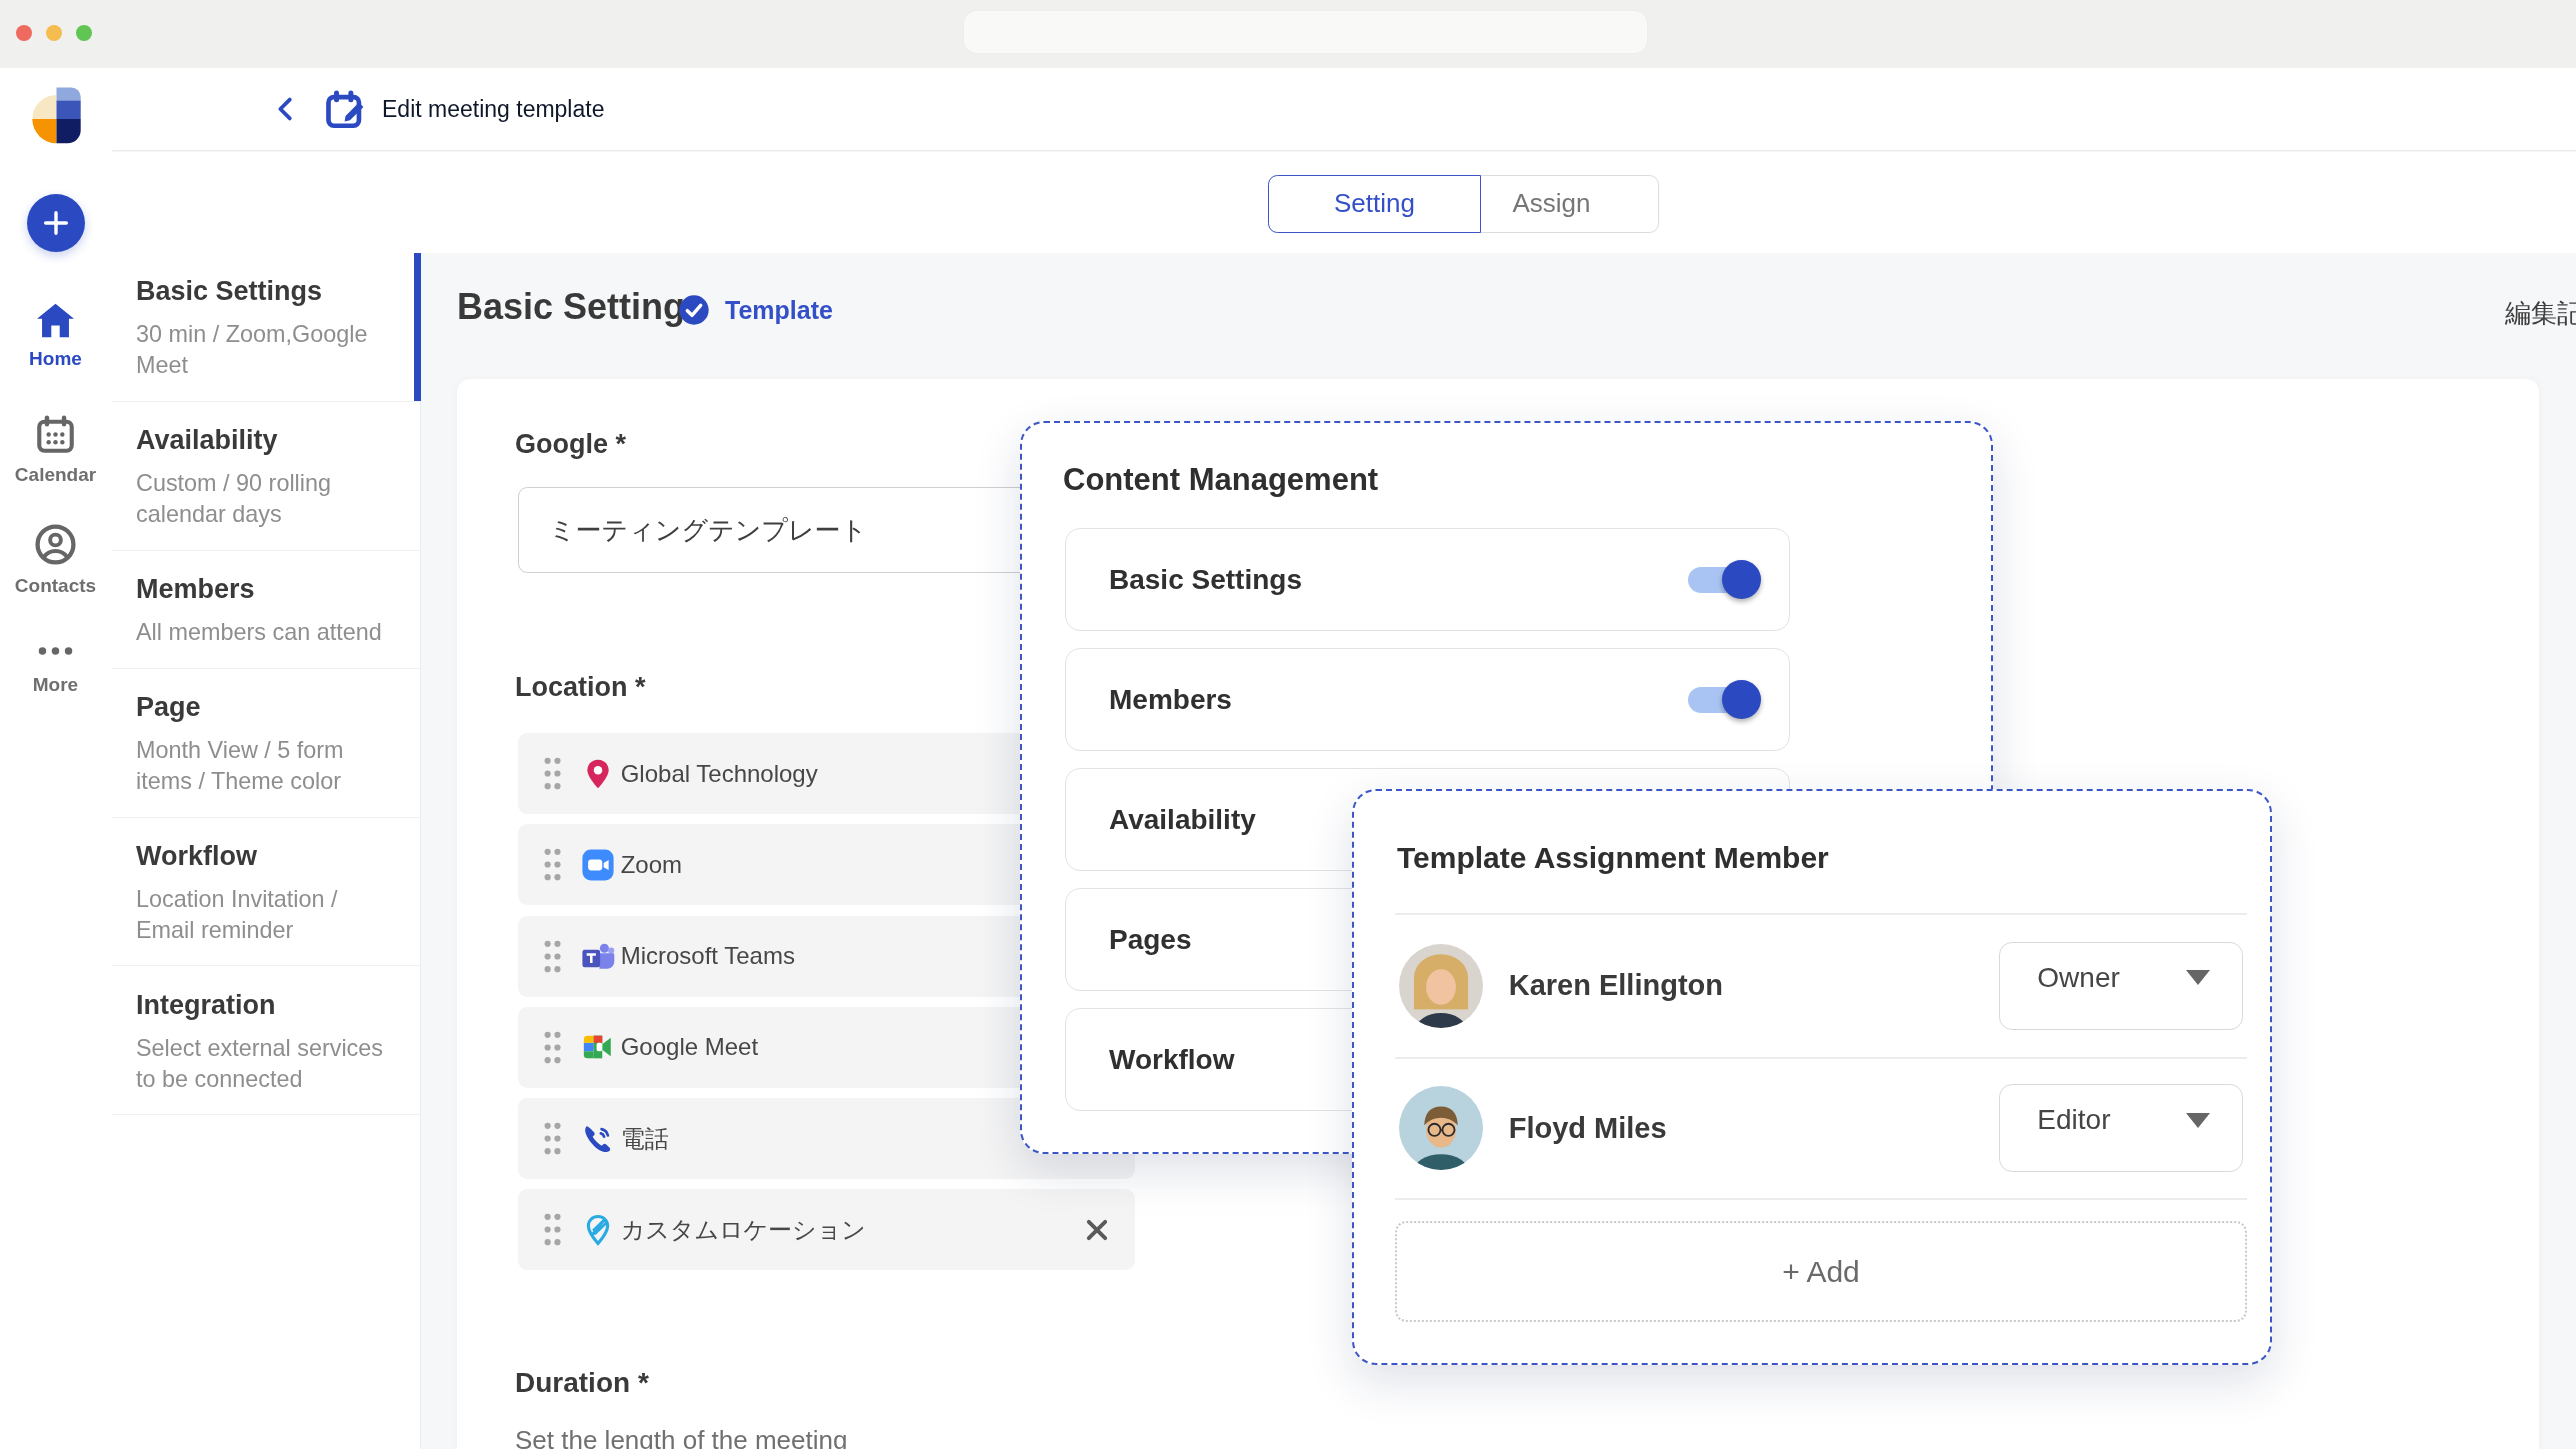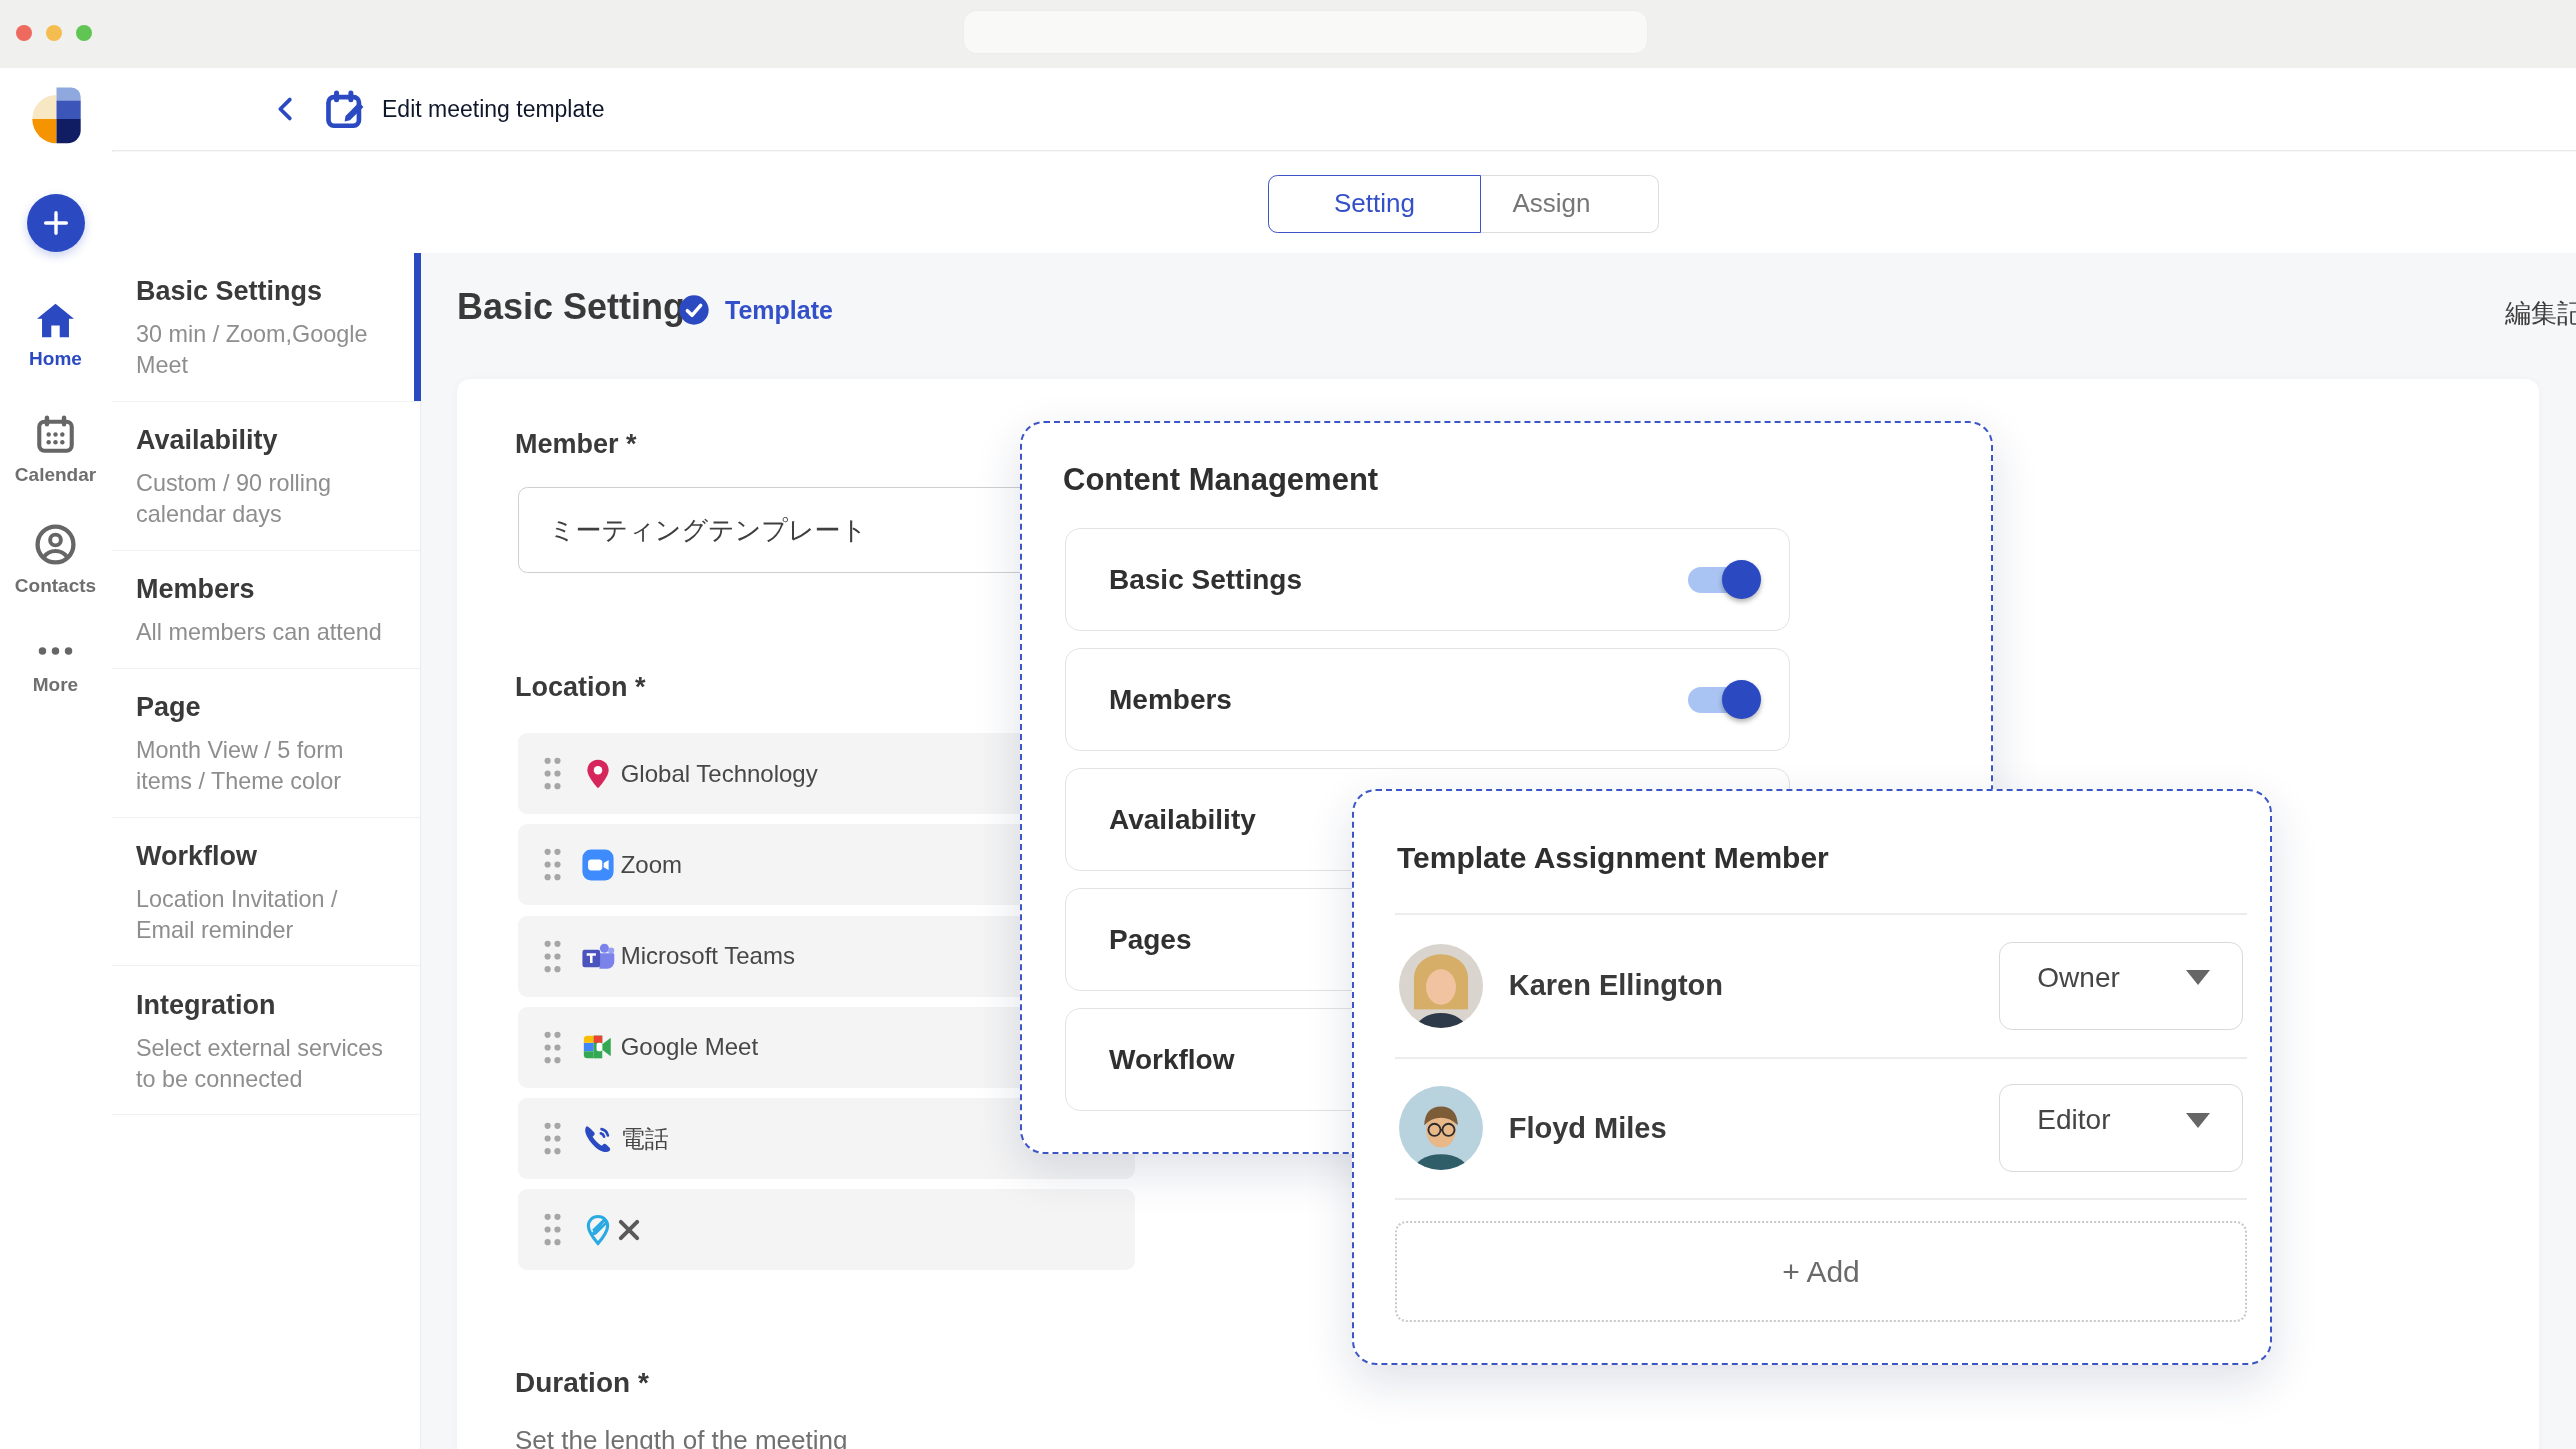--- a/index.html
+++ b/index.html
@@ -192,21 +192,21 @@
   <svg width="32" height="32" viewBox="0 0 24 24">
     <circle cx="12" cy="12" r="11" fill="#2b4ac2"></circle>
     <path d="M7 12.5 L10.5 16 L17 8.5" fill="none" stroke="#fff" stroke-width="2.6" stroke-linecap="round" stroke-linejoin="round"></path>
   </svg>
   <span class="badge-label">Template</span>
 </span>
 <span class="abs hd-action">編集記</span>
 
 <div class="abs content-card"></div>
 
-<span class="abs fld-label" style="left:515px;top:429px">Member *</span>
+<span class="abs fld-label" style="left:515px;top:429px">Google *</span>
 <input class="abs title-input" type="text" value="ミーティングテンプレート" style="">
 
 <span class="abs fld-label" style="left:515px;top:672px">Location *</span>
 
 <div class="abs loc-list">
 
   <div class="loc-row">
     <svg class="drag" width="19.7" height="37" viewBox="0 0 14 26">
       <circle cx="4" cy="4" r="2.2" fill="#a6a6a6"></circle>
         <circle cx="11" cy="4" r="2.2" fill="#a6a6a6"></circle>
@@ -313,20 +313,21 @@
         <circle cx="11" cy="13" r="2.2" fill="#a6a6a6"></circle>
         <circle cx="4" cy="22" r="2.2" fill="#a6a6a6"></circle>
         <circle cx="11" cy="22" r="2.2" fill="#a6a6a6"></circle>
     </svg>
     <span class="loc-ic">
       <svg width="34" height="34" viewBox="0 0 24 24">
         <path d="M12 2.5 C8 2.5 5.2 5.4 5.2 9.1 C5.2 13.5 12 21.5 12 21.5 C12 21.5 18.8 13.5 18.8 9.1 C18.8 5.4 16 2.5 12 2.5 Z" fill="none" stroke="#29aae3" stroke-width="2.2"></path>
         <path d="M8.5 12.5 L16.5 4.8 M16.5 4.8 L18.2 6.5 L10.4 14.2 L8 15 Z" fill="none" stroke="#29aae3" stroke-width="1.9" stroke-linejoin="round"></path>
       </svg>
     </span>
+    <span class="loc-label">カスタムロケーション</span>
     <span class="x-btn">
       <svg width="28" height="28" viewBox="0 0 24 24">
           <path d="M5 5 L19 19 M19 5 L5 19" stroke="#5a5a5a" stroke-width="3.4" stroke-linecap="round"></path>
         </svg>
     </span>
   </div>
 </div>
 
 <span class="abs fld-label" style="left:515px;top:1367px;font-size:28px">Duration *</span>
 <span class="abs" style="left:515px;top:1425px;font-size:26px;color:#707070">Set the length of the meeting</span>

